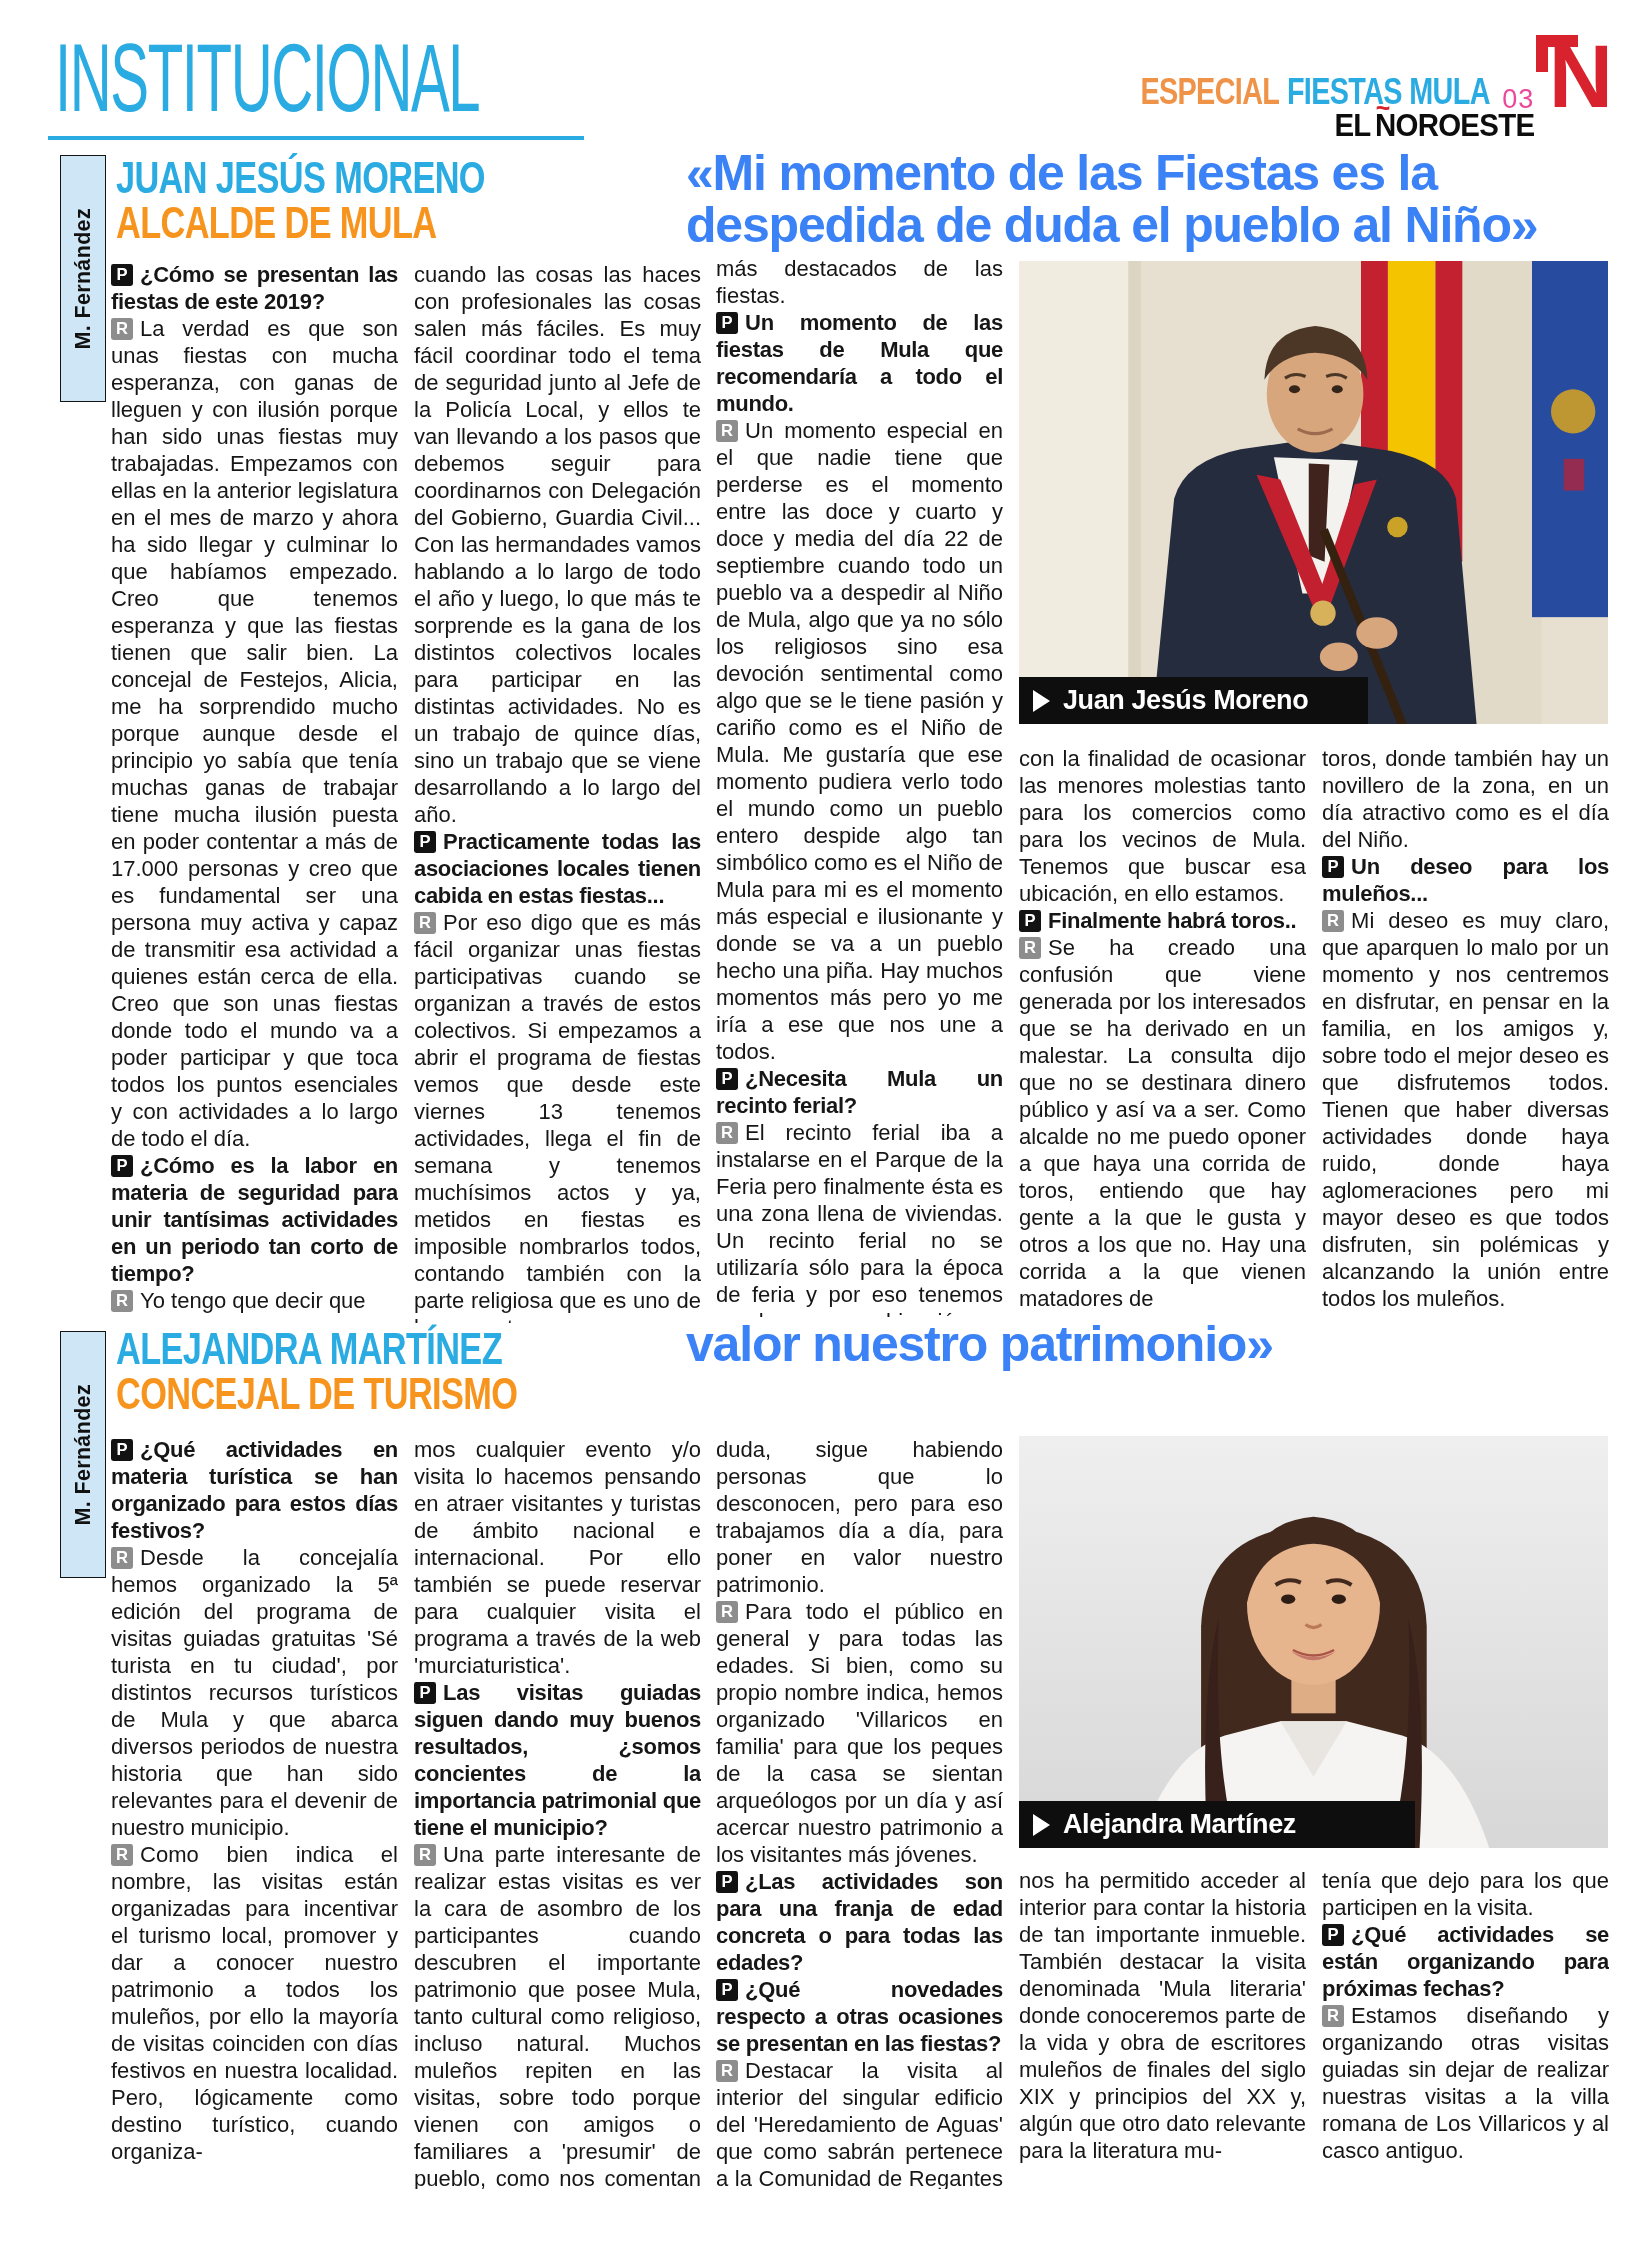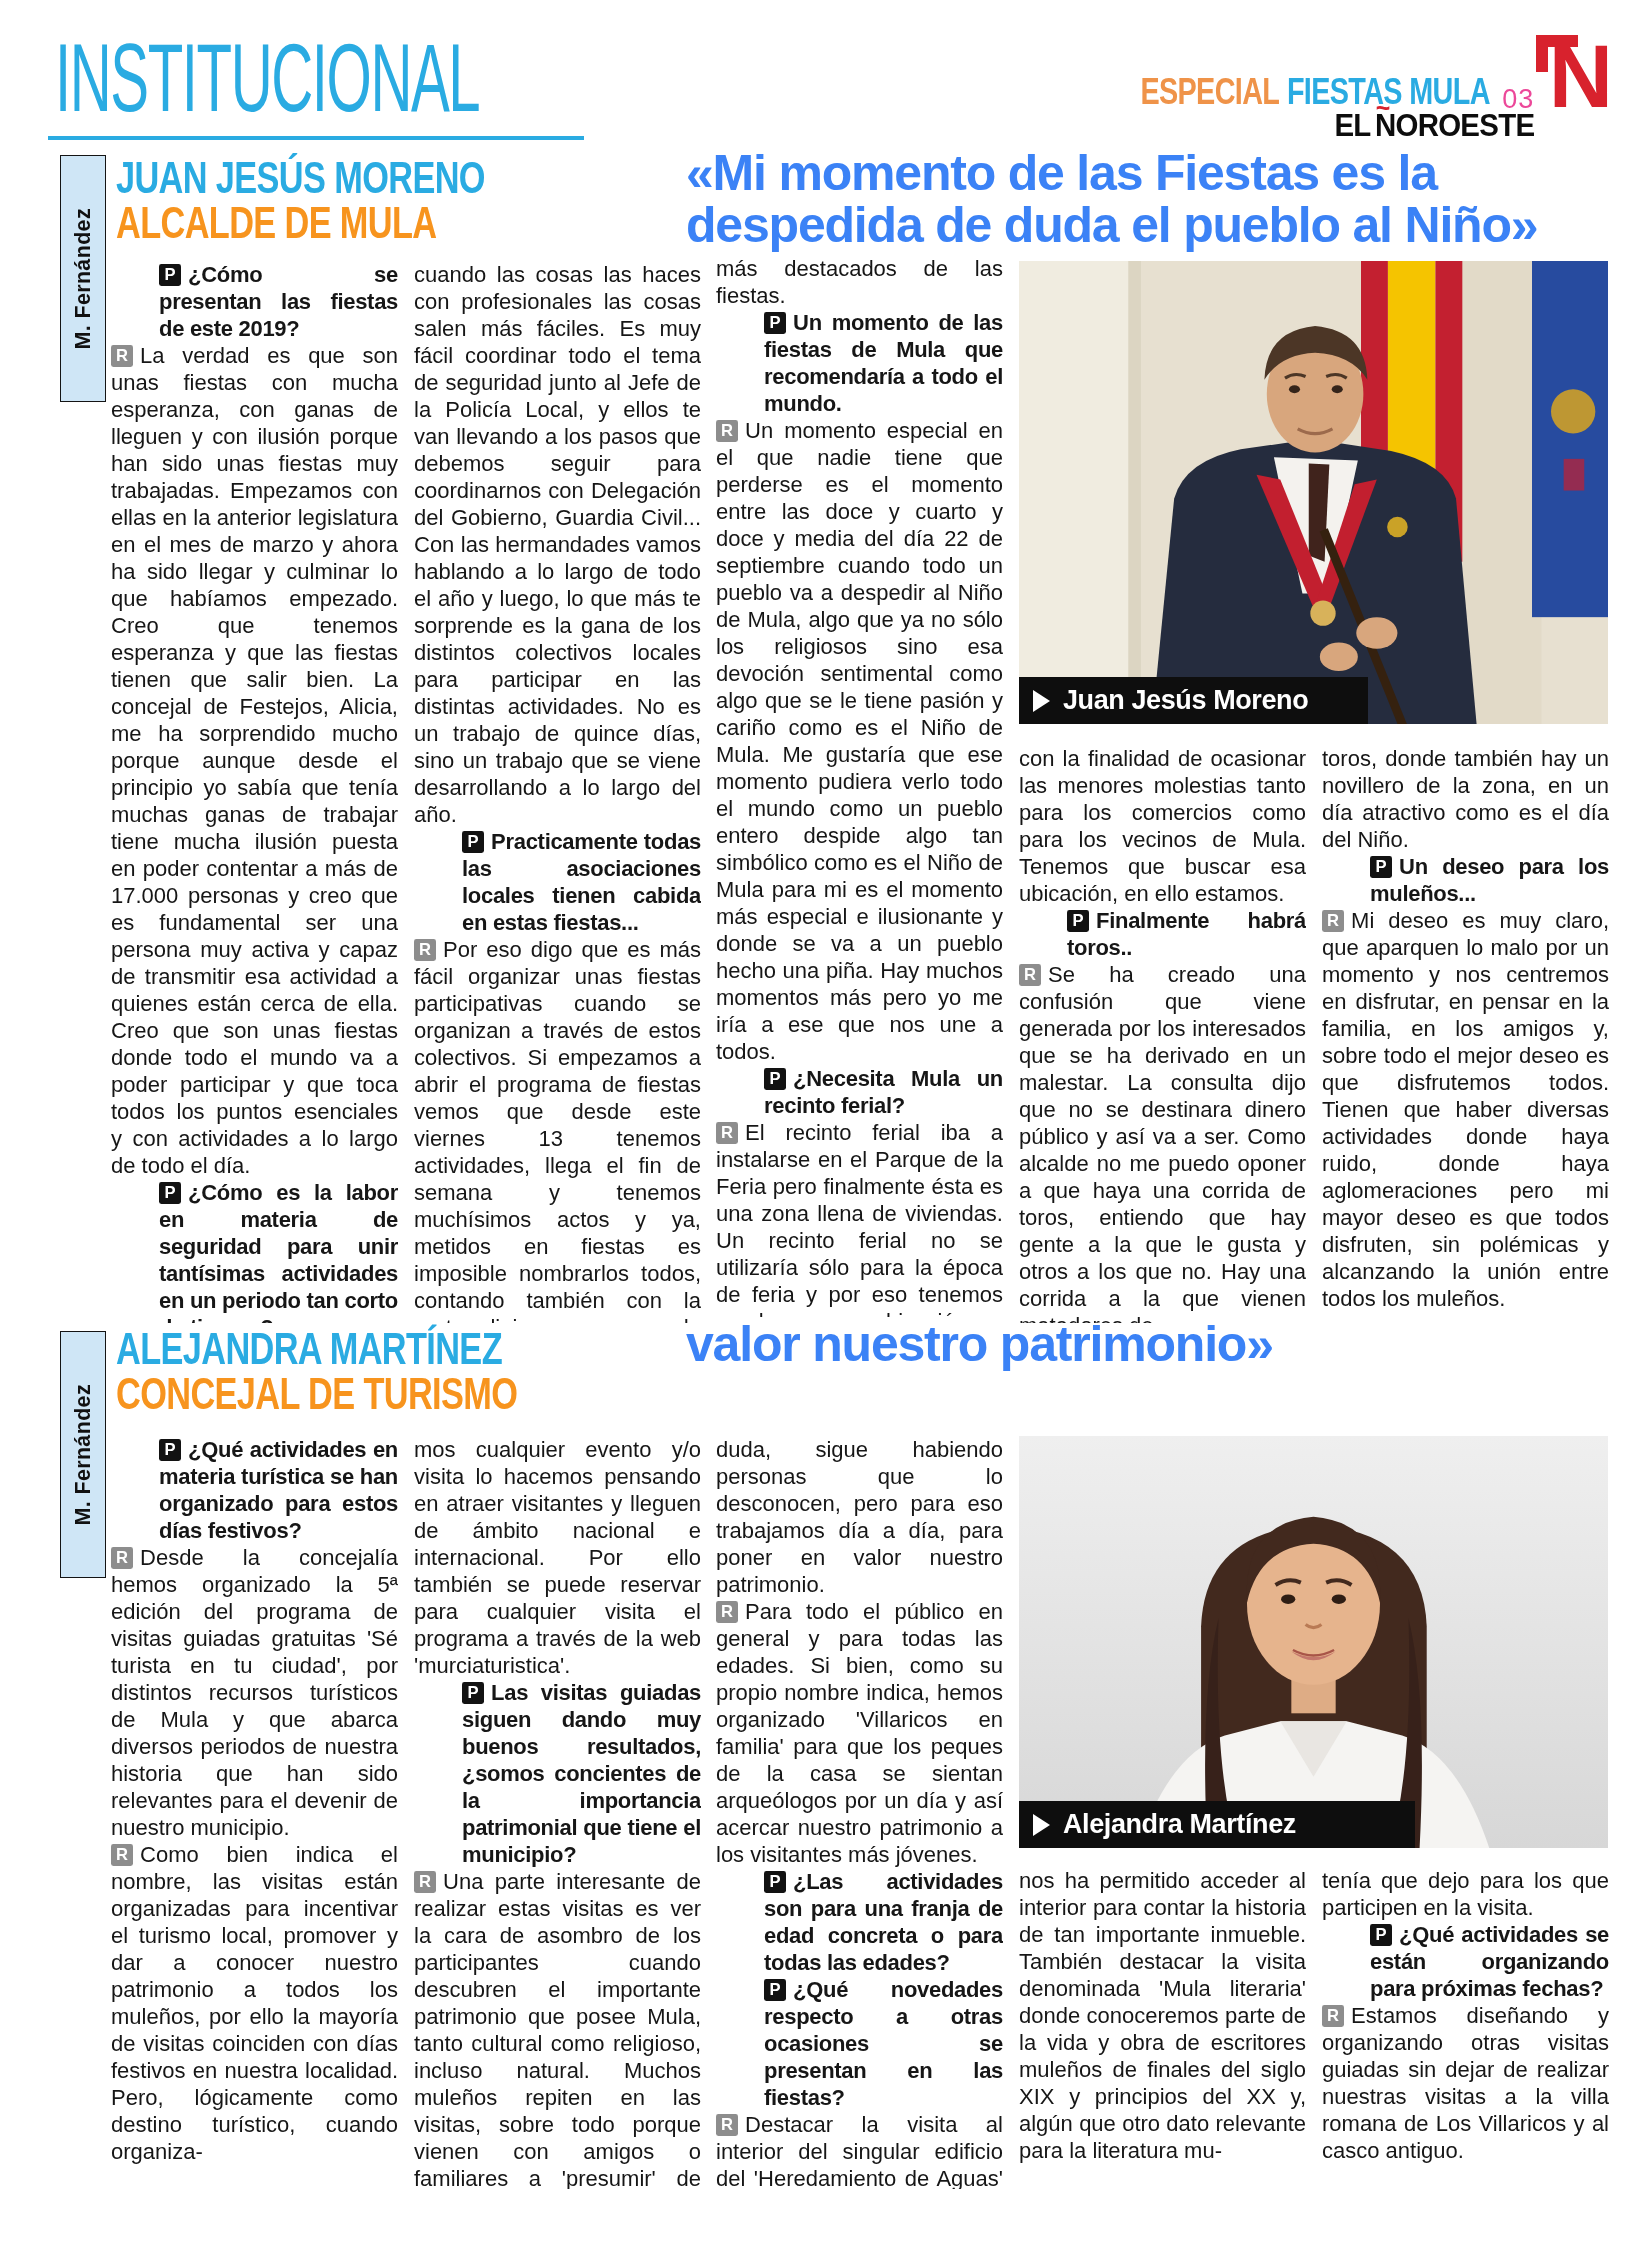--- a/index.html
+++ b/index.html
@@ -72,21 +72,21 @@
   .c-a1-3{left:716px;top:255px;height:1062px;}
   .c-a1-4{left:1019px;top:745px;height:578px;}
   .c-a1-5{left:1322px;top:745px;height:578px;}
   .c-a2-1{left:111px;top:1436px;height:753px;}
   .c-a2-2{left:414px;top:1436px;height:753px;}
   .c-a2-3{left:716px;top:1436px;height:753px;}
   .c-a2-4{left:1019px;top:1867px;height:372px;}
   .c-a2-5{left:1322px;top:1867px;height:372px;}
 
   .seg{margin:0;}
-  .seg.q{font-weight:bold;letter-spacing:-0.3px;margin-left:48px;}
+  .seg.q{font-weight:bold;letter-spacing:-0.3px;}
   .marker{
     display:inline-block;width:22px;height:22px;line-height:22px;text-align:center;
     border-radius:2.4px;color:#fff;font-weight:bold;font-size:16.6px;margin-right:7.1px;
     position:relative;top:-2.4px;letter-spacing:0;
   }
   .mq{background:#121212;}
   .ma{background:#8d8d8d;}
 
   
   .photo{position:absolute;overflow:hidden;background:#ddd;}
@@ -210,21 +210,21 @@
 <div class="headline h2">
   <div>valor nuestro patrimonio»</div>
 </div>
 
 <div class="col c-a2-1">
     <p class="seg q"><span class="marker mq">P</span>¿Qué actividades en materia turística se han organizado para estos días festivos?</p>
     <p class="seg a"><span class="marker ma">R</span>Desde la concejalía hemos organizado la 5ª edición del programa de visitas guiadas gratuitas 'Sé turista en tu ciudad', por distintos recursos turísticos de Mula y que abarca diversos periodos de nuestra historia que han sido relevantes para el devenir de nuestro municipio.</p>
     <p class="seg a"><span class="marker ma">R</span>Como bien indica el nombre, las visitas están organizadas para incentivar el turismo local, promover y dar a conocer nuestro patrimonio a todos los muleños, por ello la mayoría de visitas coinciden con días festivos en nuestra localidad. Pero, lógicamente como destino turístico, cuando organiza-</p>
   </div>
 <div class="col c-a2-2">
-    <p class="seg cont">mos cualquier evento y/o visita lo hacemos pensando en atraer visitantes y lleguen de ámbito nacional e internacional. Por ello también se puede reservar para cualquier visita el programa a través de la web 'murciaturistica'.</p>
+    <p class="seg cont">mos cualquier evento y/o visita lo hacemos pensando en atraer visitantes y turistas de ámbito nacional e internacional. Por ello también se puede reservar para cualquier visita el programa a través de la web 'murciaturistica'.</p>
     <p class="seg q"><span class="marker mq">P</span>Las visitas guiadas siguen dando muy buenos resultados, ¿somos concientes de la importancia patrimonial que tiene el municipio?</p>
     <p class="seg a"><span class="marker ma">R</span>Una parte interesante de realizar estas visitas es ver la cara de asombro de los participantes cuando descubren el importante patrimonio que posee Mula, tanto cultural como religioso, incluso natural. Muchos muleños repiten en las visitas, sobre todo porque vienen con amigos o familiares a 'presumir' de pueblo, como nos comentan algunos. Sin</p>
   </div>
 <div class="col c-a2-3">
     <p class="seg cont">duda, sigue habiendo personas que lo desconocen, pero para eso trabajamos día a día, para poner en valor nuestro patrimonio.</p>
     <p class="seg a"><span class="marker ma">R</span>Para todo el público en general y para todas las edades. Si bien, como su propio nombre indica, hemos organizado 'Villaricos en familia' para que los peques de la casa se sientan arqueólogos por un día y así acercar nuestro patrimonio a los visitantes más jóvenes.</p>
     <p class="seg q"><span class="marker mq">P</span>¿Las actividades son para una franja de edad concreta o para todas las edades?</p>
     <p class="seg q"><span class="marker mq">P</span>¿Qué novedades respecto a otras ocasiones se presentan en las fiestas?</p>
     <p class="seg a"><span class="marker ma">R</span>Destacar la visita al interior del singular edificio del 'Heredamiento de Aguas' que como sabrán pertenece a la Comunidad de Regantes Pantano de La Cierva y que</p>
   </div>

